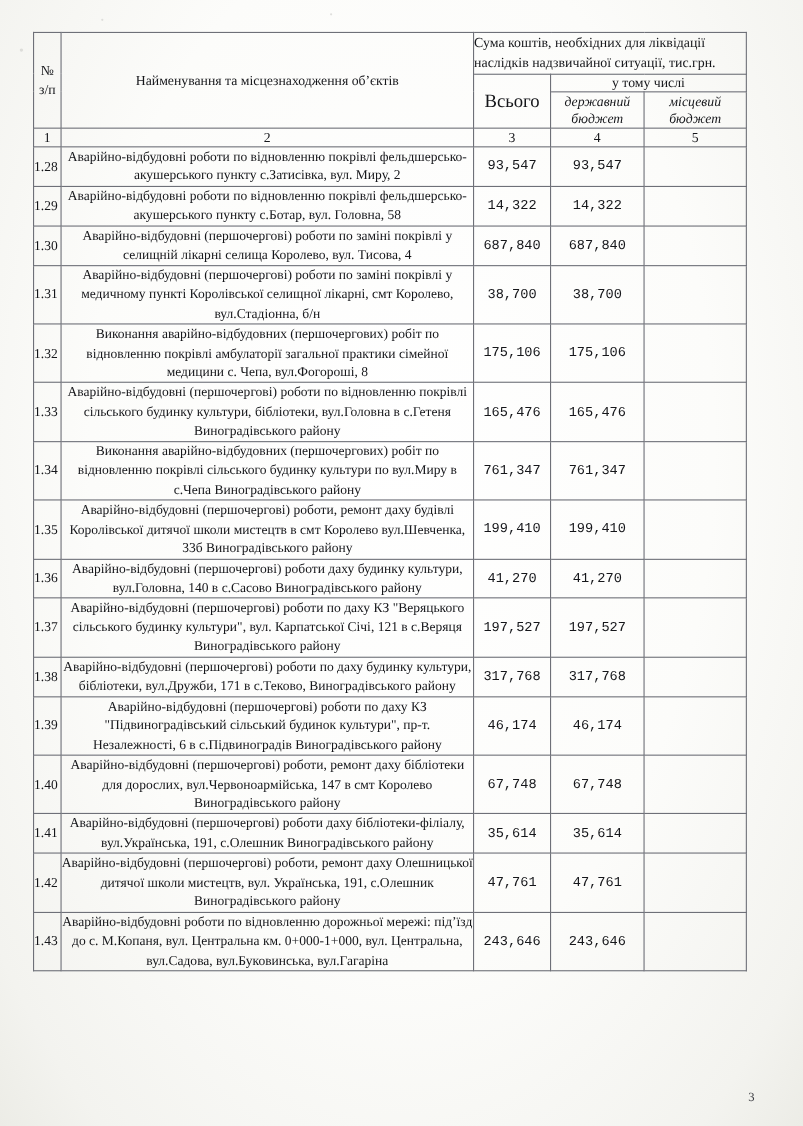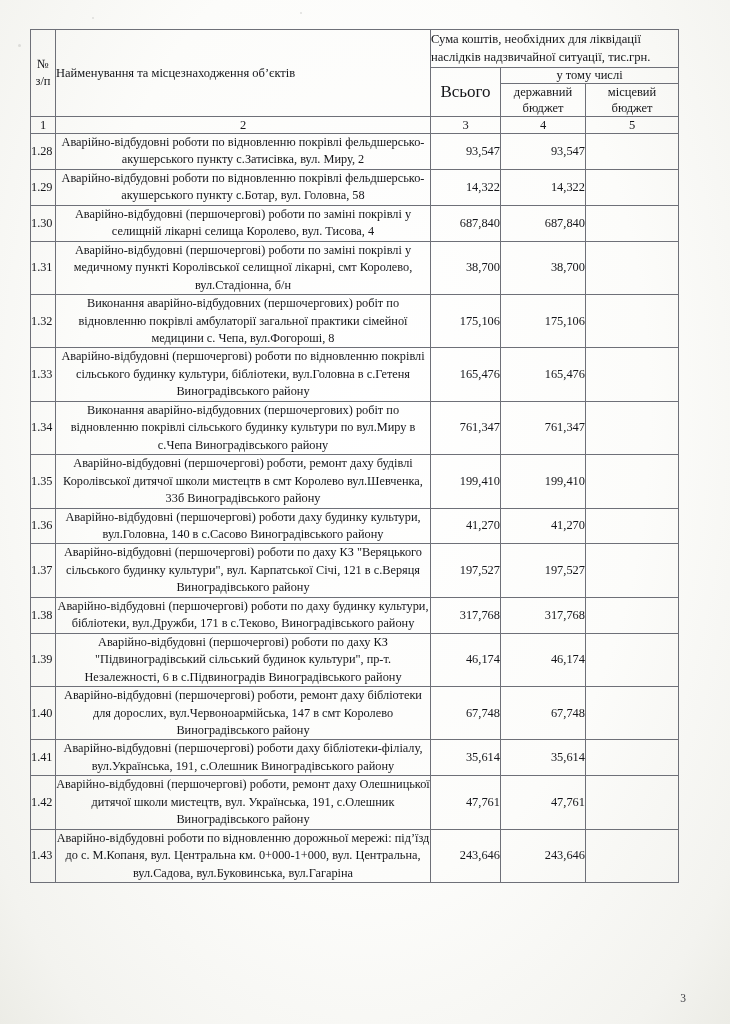--- a/index.html
+++ b/index.html
@@ -56,21 +56,21 @@
   
   .h-num {
     width: 25px;
     text-align: center;
     font-weight: bold;
     font-size: 12.5px;
     line-height: 1.35;
   }
   .h-name {
     width: 375px;
-    text-align: left;
+    text-align: center;
     font-weight: bold;
     font-size: 12.5px;
     padding: 0 10px;
   }
   .h-sum {
     text-align: left;
     font-weight: bold;
     font-size: 12.6px;
     line-height: 1.45;
     padding: 7px 6px;
@@ -86,20 +86,21 @@
     font-weight: bold;
     font-size: 12.5px;
     padding: 2px 0 3px;
     font-family: Liberation Serif, serif;
   }
   .h-derzh, .h-misc {
     font-weight: bold;
     font-size: 12.5px;
     line-height: 1.3;
     padding: 2px 0 4px;
+    font-style: italic;
   }
   .h-derzh { width: 85px; }
   .h-misc  { width: 93px; }
 
   .numrow td {
     text-align: center;
     font-weight: bold;
     font-size: 12.5px;
     height: 16px;
     line-height: 16px;
@@ -111,23 +112,24 @@
     font-size: 12.3px;
     padding: 2px 1px;
   }
   td.c-name {
     text-align: center;
     font-size: 12.3px;
     line-height: 1.42;
     padding: 5px 6px 5px 7px;
   }
   td.c-val {
-    text-align: right;
+    text-align: center;
     font-size: 12.4px;
     padding: 2px 4px;
+    font-family: Liberation Mono, monospace;
   }
   td.c-empty { }
 
   .pagenum {
     position: absolute;
     right: 44px;
     top: 992px;
     font-size: 11.5px;
     color: #3a3b40;
     font-family: "Liberation Serif", serif;

